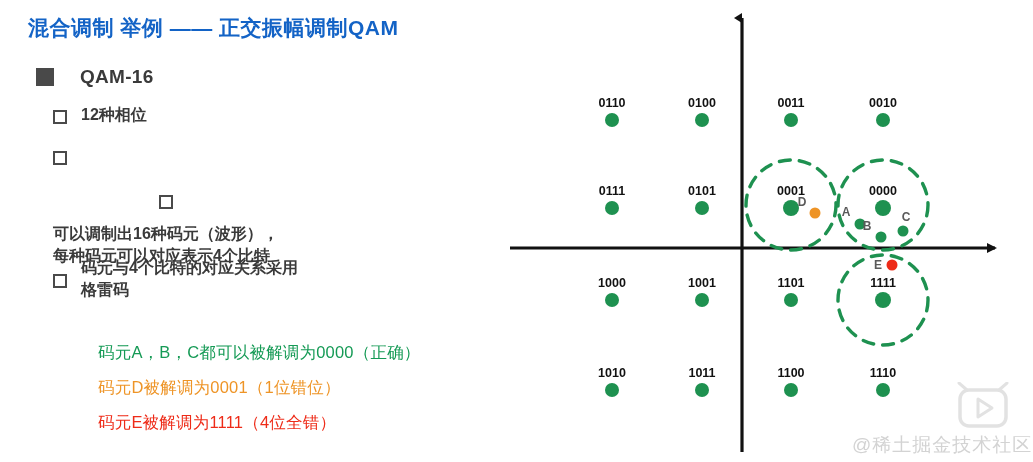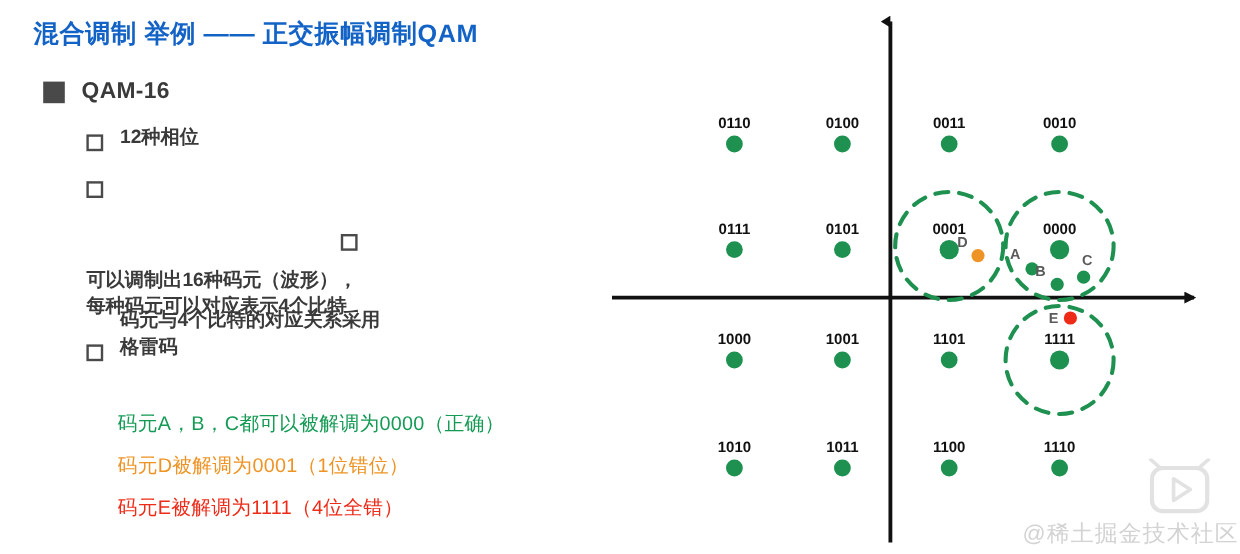--- a/index.html
+++ b/index.html
@@ -30,36 +30,36 @@
   
   #left-pane {
     position: absolute;
     left: 0; top: 52px;
     width: 530px; height: 410px;
   }
 
   .lvl1 {
     position: absolute;
     left: 36px; top: 14px;
-    display: flex; align-items: center; gap: 14px;
+    display: flex; align-items: center; gap: 26px;
   }
   .sq-filled {
     width: 18px; height: 18px;
     background: #494949;
     flex: 0 0 auto;
   }
   .lvl1-label {
     font-size: 19px; font-weight: bold; color: #3A3A3A;
     letter-spacing: 0.3px;
   }
 
   .lvl2 {
     position: absolute;
-    left: 72px;
-    display: flex; align-items: flex-end; gap: 14px;
+    left: 53px;
+    display: flex; align-items: center; gap: 14px;
   }
   .sq-hollow {
     width: 14px; height: 14px;
     border: 2px solid #4A4A4A;
     background: #ffffff;
     flex: 0 0 auto;
     margin-top: 3px;
   }
   .lvl2-label {
     font-size: 16px; font-weight: bold; color: #3A3A3A;

